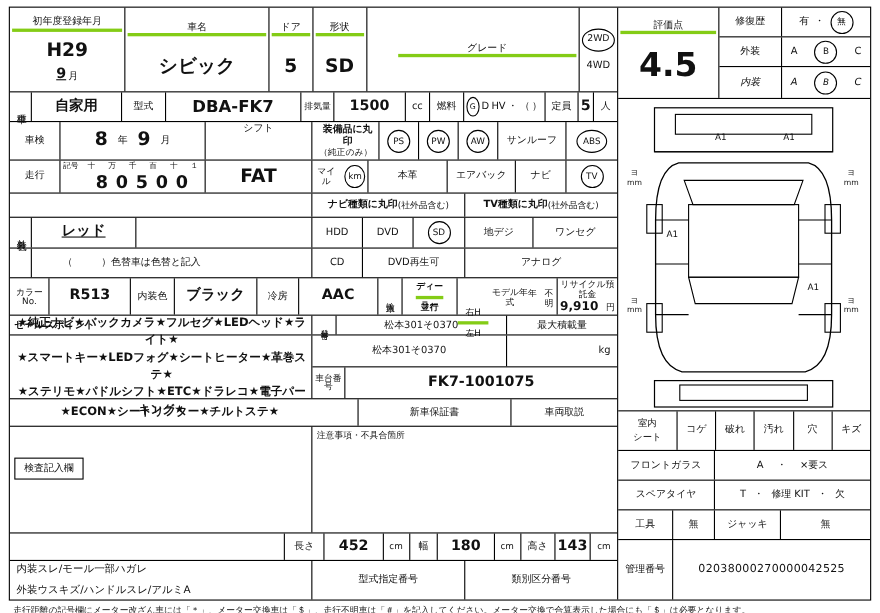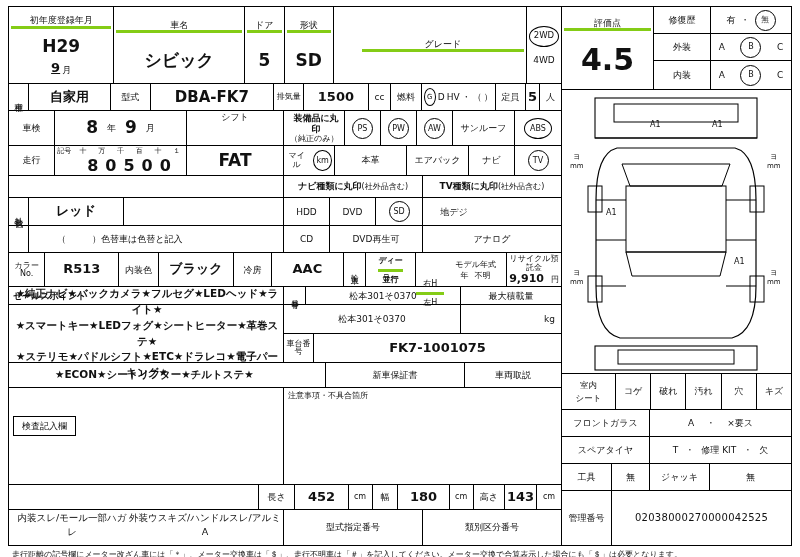--- a/index.html
+++ b/index.html
@@ -155,28 +155,29 @@
           <span class="smalltxt">(社外品含む)</span>
         </div>
         <div class="cell" style="flex:1;">
           <span class="lbl" style="font-weight:bold;">TV種類に丸印</span>
           <span class="smalltxt">(社外品含む)</span>
         </div>
       </div>
 
       <div class="row" style="height:30px;">
         <div class="cell vert" style="width:20px;">外装色</div>
-        <div class="cell mid" style="width:95px;">レッド</div>
+        <div class="cell mid" style="width:95px;text-decoration:underline;">レッド</div>
         <div class="cell" style="width:160px;"></div>
         <div class="cell lbl" style="width:46px;">HDD</div>
         <div class="cell lbl" style="width:46px;">DVD</div>
         <div class="cell" style="width:47px;">
             <span class="circ">SD</span>
           </div>
         <div class="cell lbl" style="width:62px;">地デジ</div>
+        <div class="cell lbl" style="flex:1;">ワンセグ</div>
       </div>
 
       <div class="row" style="height:29px;">
         <div class="cell" style="width:20px;"></div>
         <div class="cell" style="width:255px;justify-content:flex-start;padding-left:28px;">
           <span class="lbl">（</span>
           <span class="lbl" style="margin-left:26px;text-align:center;">）色替車は色替と記入</span>
         </div>
         <div class="cell lbl" style="width:46px;">CD</div>
         <div class="cell lbl" style="width:93px;">DVD再生可</div>
@@ -194,21 +195,21 @@
         <div class="cell mid" style="width:75px;">AAC</div>
         <div class="cell vert" style="width:22px;font-size:8px;">輸入車</div>
         <div class="cell" style="width:52px;flex-direction:column;padding:12px;font-size:8px;font-weight:bold;">
           <div class="ul" style="width:100%;text-align:center;height:17px;line-height:17px;">ディーラー</div>
           <div style="width:100%;text-align:center;height:16px;line-height:16px;">並行</div>
         </div>
         <div class="cell" style="width:30px;flex-direction:column;padding:0;font-size:8px;margin-top:40px;">
           <div class="ul" style="width:100%;text-align:center;height:17px;line-height:17px;">右H</div>
           <div style="width:100%;text-align:center;height:16px;line-height:16px;">左H</div>
         </div>
-        <div class="cell" style="width:65px;flex-direction:column;font-size:8px;text-align:center;">
+        <div class="cell" style="width:65px;flex-direction:row;font-size:8px;text-align:center;">
           <div>モデル年式</div>
           <div style="display:flex;gap:6px;margin-top:2px;">
             <span>年</span>
             <span>不明</span>
           </div>
         </div>
         <div class="cell" style="flex:1;flex-direction:column;font-size:8px;">
           <div>リサイクル預託金</div>
           <div style="display:flex;align-items:baseline;gap:7px;margin-top:1px;">
             <span class="mid" style="font-size:11px;">9,910</span>
@@ -268,21 +269,21 @@
         <div class="cell smalltxt" style="width:26px;">cm</div>
         <div class="cell lbl" style="width:28px;">幅</div>
         <div class="cell mid" style="width:56px;">180</div>
         <div class="cell smalltxt" style="width:26px;">cm</div>
         <div class="cell lbl" style="width:34px;">高さ</div>
         <div class="cell mid" style="flex:1;">143</div>
         <div class="cell smalltxt" style="width:26px;">cm</div>
       </div>
 
       <div class="row" style="height:38px;border-bottom:none;">
-        <div class="cell" style="width:275px;flex-direction:row;align-items:flex-start;justify-content:center;padding-left:6px;font-size:9.5px;line-height:1.5;">
+        <div class="cell" style="width:275px;flex-direction:column;align-items:flex-start;justify-content:space-between;padding-left:6px;font-size:9.5px;line-height:1.5;">
           <div>内装スレ/モール一部ハガレ</div>
           <div>外装ウスキズ/ハンドルスレ/アルミA</div>
         </div>
         <div class="cell lbl" style="width:139px;">型式指定番号</div>
         <div class="cell lbl" style="flex:1;">類別区分番号</div>
       </div>
     </div>
 
     <div class="rightcol">
 
@@ -301,21 +302,21 @@
             </div>
           </div>
           <div style="display:flex;width:100%;height:27px;border-bottom:1px solid #000;box-sizing:border-box;align-items:center;">
             <div style="width:56px;text-align:center;font-size:9px;border-right:1px solid #000;height:100%;line-height:27px;">外装</div>
             <div style="flex:1;display:flex;align-items:center;justify-content:space-around;">
               <span class="lbl">A</span>
               <span class="circ">B</span>
               <span class="lbl">C</span>
             </div>
           </div>
-          <div style="display:flex;width:100%;height:28px;align-items:center;">
+          <div style="display:flex;width:100%;height:28px;align-items:center;font-style:italic;">
             <div style="width:56px;text-align:center;font-size:9px;border-right:1px solid #000;height:100%;line-height:28px;">内装</div>
             <div style="flex:1;display:flex;align-items:center;justify-content:space-around;">
               <span class="lbl">A</span>
               <span class="circ">B</span>
               <span class="lbl">C</span>
             </div>
           </div>
         </div>
       </div>
 

